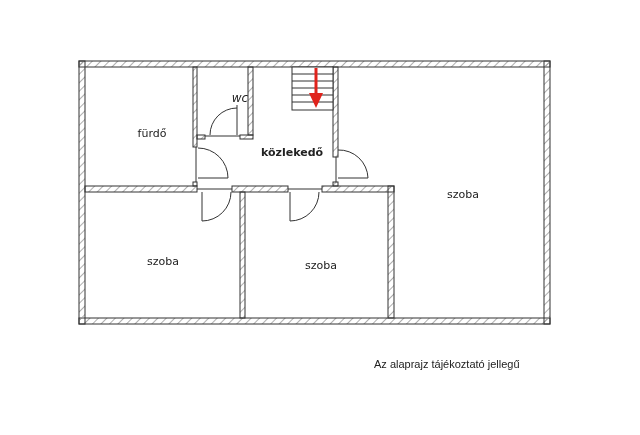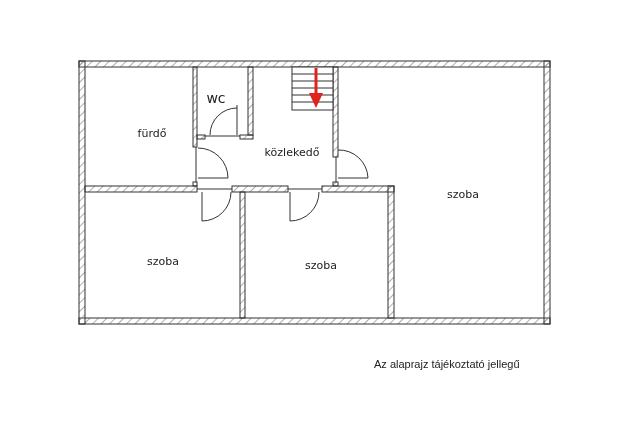--- a/index.html
+++ b/index.html
@@ -90,20 +90,20 @@
 
       <g>
         <line x1="290" y1="192" x2="290" y2="221"></line>
         <path d="M 290 221 A 29 29 0 0 0 319 192"></path>
         <line x1="288" y1="189" x2="322" y2="189"></line>
       </g>
     </g>
   </svg>
 
   <span class="room-label" style="left:142px;top:133px;padding-left:20px;">fürdő</span>
-  <span class="room-label" style="left:216px;top:98px;font-size:14px;">wc</span>
-  <span class="room-label" style="left:292px;top:152px;">közlekedő</span>
+  <span class="room-label" style="left:240px;top:98px;font-size:12px;font-style:italic;">wc</span>
+  <span class="room-label" style="left:292px;top:152px;font-weight:bold;">közlekedő</span>
   <span class="room-label" style="left:463px;top:194px;">szoba</span>
   <span class="room-label" style="left:163px;top:261px;">szoba</span>
   <span class="room-label" style="left:321px;top:265px;">szoba</span>
 
   <span class="note">Az alaprajz tájékoztató jellegű</span>
 </div>
 
 </body></html>

